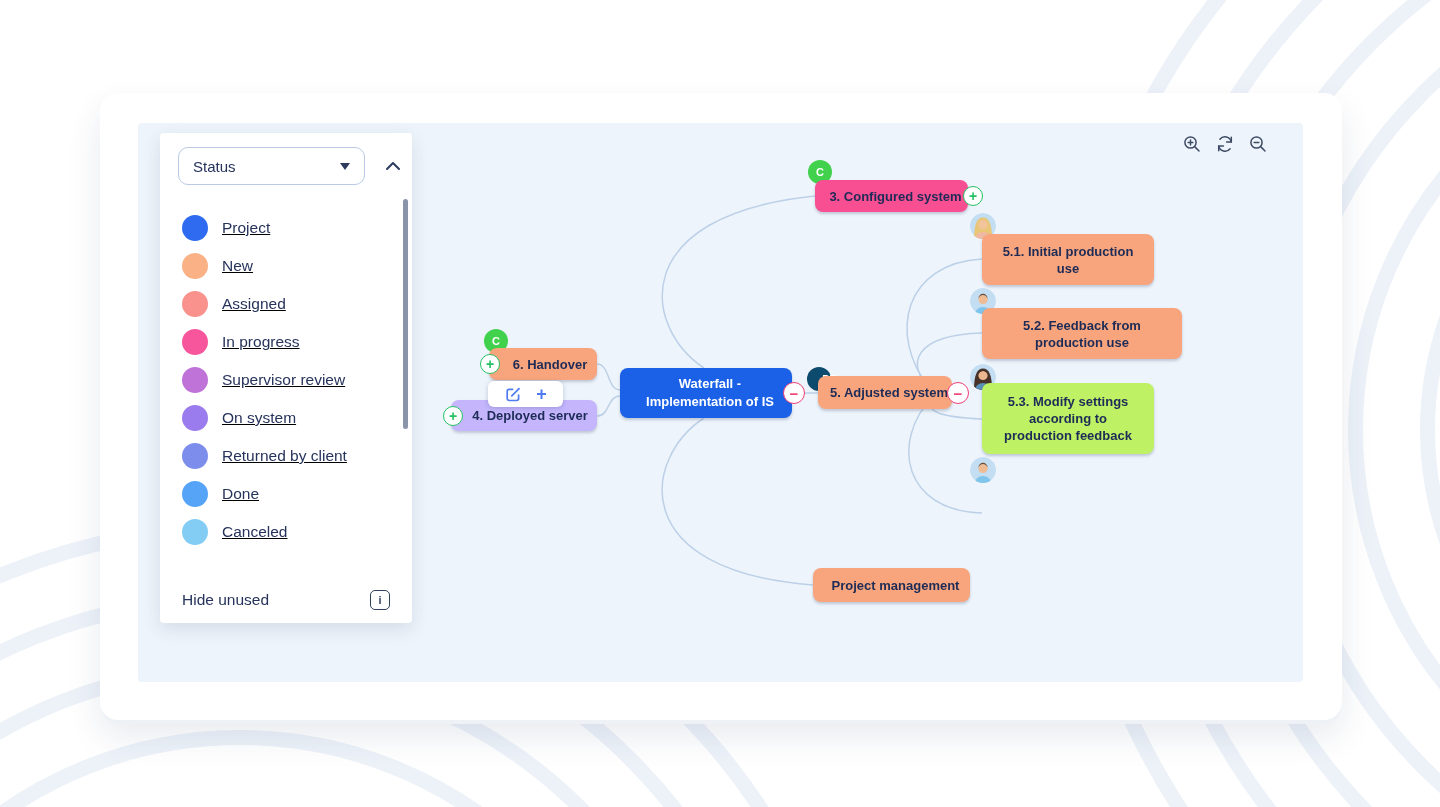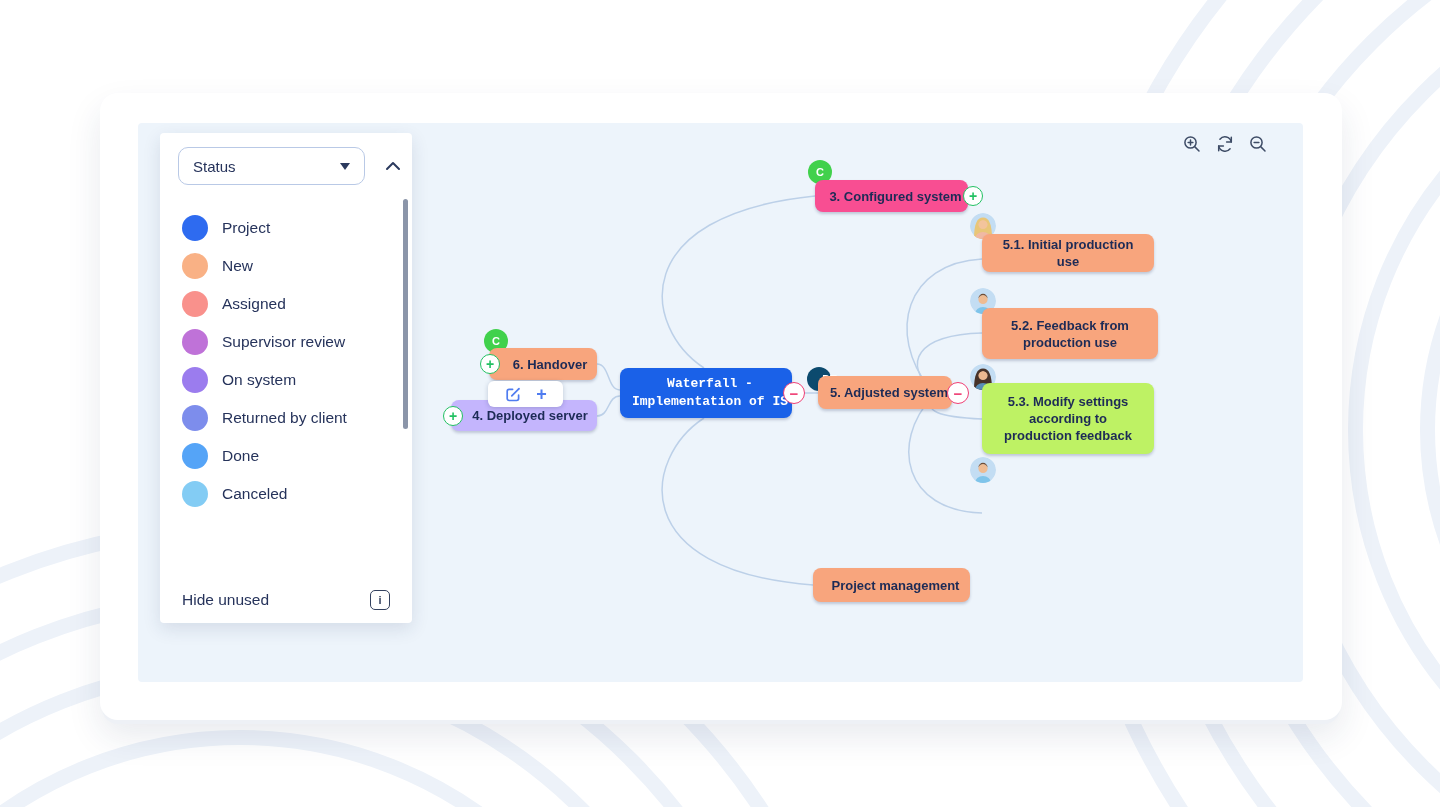--- a/index.html
+++ b/index.html
@@ -17,21 +17,21 @@
   
   .canvas { position:absolute; left:38px; top:30px; width:1165px; height:559px;
             background:#edf4fb; border-radius:4px; }
   .connectors { position:absolute; left:0; top:0; z-index:0; }
 
   
   .mm-node { position:absolute; border-radius:8px; display:flex; align-items:center; justify-content:center;
              font-weight:bold; font-size:13px; line-height:17px; color:#1d2b56; text-align:center;
              box-shadow:0 2px 3px rgba(29,43,86,0.22); z-index:2; cursor:pointer;padding-left:8px; }
   .mm-node.single { white-space:nowrap; }
-  .mm-central { color:#ffffff; flex-direction:column; line-height:18px;font-family:Liberation Mono, monospace; }
+  .mm-central { color:#ffffff; flex-direction:column; line-height:18px; }
 
   .badge { position:absolute; width:24px; height:24px; border-radius:50%; color:#fff;
            font-size:11px; font-weight:bold; display:flex; align-items:center; justify-content:center;
            z-index:1; }
   .conn-btn { position:absolute; border-radius:50%; background:#ffffff; display:flex; align-items:center;
               justify-content:center; font-weight:bold; z-index:3; cursor:pointer; }
   .plus-btn { width:20px; height:20px; border:1.8px solid #23c163; color:#23c163; font-size:14px; line-height:1; }
   .minus-btn { width:22px; height:22px; border:1.8px solid #ef3f75; color:#ef3f75; font-size:15px; line-height:1; }
   .avatar { position:absolute; width:26px; height:26px; border-radius:50%; overflow:hidden; z-index:1; }
 
@@ -50,21 +50,21 @@
   .panel { position:absolute; left:60px; top:40px; width:252px; height:490px; background:#ffffff;
            border-radius:4px; box-shadow:0 6px 18px rgba(30,50,90,0.12); z-index:6; }
   .status-select { position:absolute; left:18px; top:14px; width:187px; height:38px;
                    border:1.5px solid #b9c9e6; border-radius:10px; background:#fff;
                    display:flex; align-items:center; justify-content:space-between; padding:0 14px;
                    color:#26335b; font-size:15px; cursor:pointer; }
   .caret-down { width:0; height:0; border-left:5.5px solid transparent; border-right:5.5px solid transparent;
                 border-top:7px solid #2b3a5e; }
   .collapse-btn { position:absolute; right:8px; top:22px; width:22px; height:22px; display:flex;
                   align-items:center; justify-content:center; cursor:pointer; }
-  .legend-list { position:absolute; left:0; top:76px; right:0; }
+  .legend-list { position:absolute; left:0; top:76px; right:0;text-decoration:underline; }
   .legend-item { height:38px; display:flex; align-items:center; gap:14px; padding-left:22px; cursor:pointer; }
   .dot { width:26px; height:26px; border-radius:50%; flex:0 0 auto; }
   .legend-label { font-size:15.5px; color:#26335b; }
   .scrollthumb { position:absolute; right:4px; top:66px; width:5px; height:230px; background:#8b95a9;
                  border-radius:3px; cursor:pointer; }
   .panel-footer { position:absolute; left:0; right:0; bottom:0; height:46px; display:flex;
                   align-items:center; justify-content:space-between; padding:0 22px; }
   .hide-unused { font-size:15.5px; color:#26335b; cursor:pointer; }
   .info-btn { width:20px; height:20px; border:1.6px solid #33415f; border-radius:5px; color:#33415f;
               font-size:11px; font-weight:bold; display:flex; align-items:center; justify-content:center;
@@ -135,22 +135,22 @@
         </svg></div>
 
     <div class="mm-node mm-central" style="left: 482px; top: 245px; width: 172px; height: 50px; background: rgb(26, 97, 232);">
       <span>Waterfall -</span>
       <span>Implementation of IS</span>
     </div>
     <div class="mm-node single" style="left: 677px; top: 57px; width: 153px; height: 32px; background: rgb(248, 78, 146);">3. Configured system</div>
     <div class="mm-node single" style="left: 351px; top: 225px; width: 108px; height: 32px; padding-left: 14px; background: rgb(248, 165, 125);">6. Handover</div>
     <div class="mm-node single" style="left: 313px; top: 277px; width: 146px; height: 31px; padding-left: 12px; background: #c4b5fd;">4. Deployed server</div>
     <div class="mm-node single" style="left: 680px; top: 253px; width: 134px; height: 33px; background: rgb(248, 165, 125); text-align: center;">5. Adjusted system</div>
-    <div class="mm-node" style="left: 844px; top: 111px; width: 172px; height: 38px; padding: 0px 12px; background: rgb(248, 165, 125);">5.1. Initial production use</div>
-    <div class="mm-node" style="left: 844px; top: 185px; width: 176px; height: 51px; padding: 0px 12px; background: rgb(248, 165, 125);">5.2. Feedback from production use</div>
+    <div class="mm-node" style="left: 844px; top: 111px; width: 172px; height: 51px; padding: 0px 12px; background: rgb(248, 165, 125);">5.1. Initial production use</div>
+    <div class="mm-node" style="left: 844px; top: 185px; width: 200px; height: 51px; padding: 0px 12px; background: rgb(248, 165, 125);">5.2. Feedback from production use</div>
     <div class="mm-node" style="left: 844px; top: 260px; width: 172px; height: 71px; padding: 0px 12px; background: #bef264;">5.3. Modify settings according to production feedback</div>
     <div class="mm-node single" style="left: 675px; top: 445px; width: 157px; height: 34px; background: rgb(248, 165, 125);">Project management</div>
 
     <div class="conn-btn plus-btn" style="left:825px; top:63px;">+</div>
     <div class="conn-btn plus-btn" style="left:342px; top:231px;">+</div>
     <div class="conn-btn plus-btn" style="left:305px; top:283px;">+</div>
     <div class="conn-btn minus-btn" style="left:645px; top:259px;">−</div>
     <div class="conn-btn minus-btn" style="left:809px; top:259px;">−</div>
 
     <div class="popover">
@@ -208,20 +208,24 @@
       </div>
       <div class="legend-item">
         <span class="dot" style="background: rgb(249, 177, 133);"></span>
         <span class="legend-label">New</span>
       </div>
       <div class="legend-item">
         <span class="dot" style="background: rgb(249, 145, 140);"></span>
         <span class="legend-label">Assigned</span>
       </div>
       <div class="legend-item">
+        <span class="dot" style="background: rgb(247, 86, 156);"></span>
+        <span class="legend-label">In progress</span>
+      </div>
+      <div class="legend-item">
         <span class="dot" style="background: rgb(191, 114, 216);"></span>
         <span class="legend-label">Supervisor review</span>
       </div>
       <div class="legend-item">
         <span class="dot" style="background: rgb(155, 124, 238);"></span>
         <span class="legend-label">On system</span>
       </div>
       <div class="legend-item">
         <span class="dot" style="background: rgb(125, 141, 236);"></span>
         <span class="legend-label">Returned by client</span>

